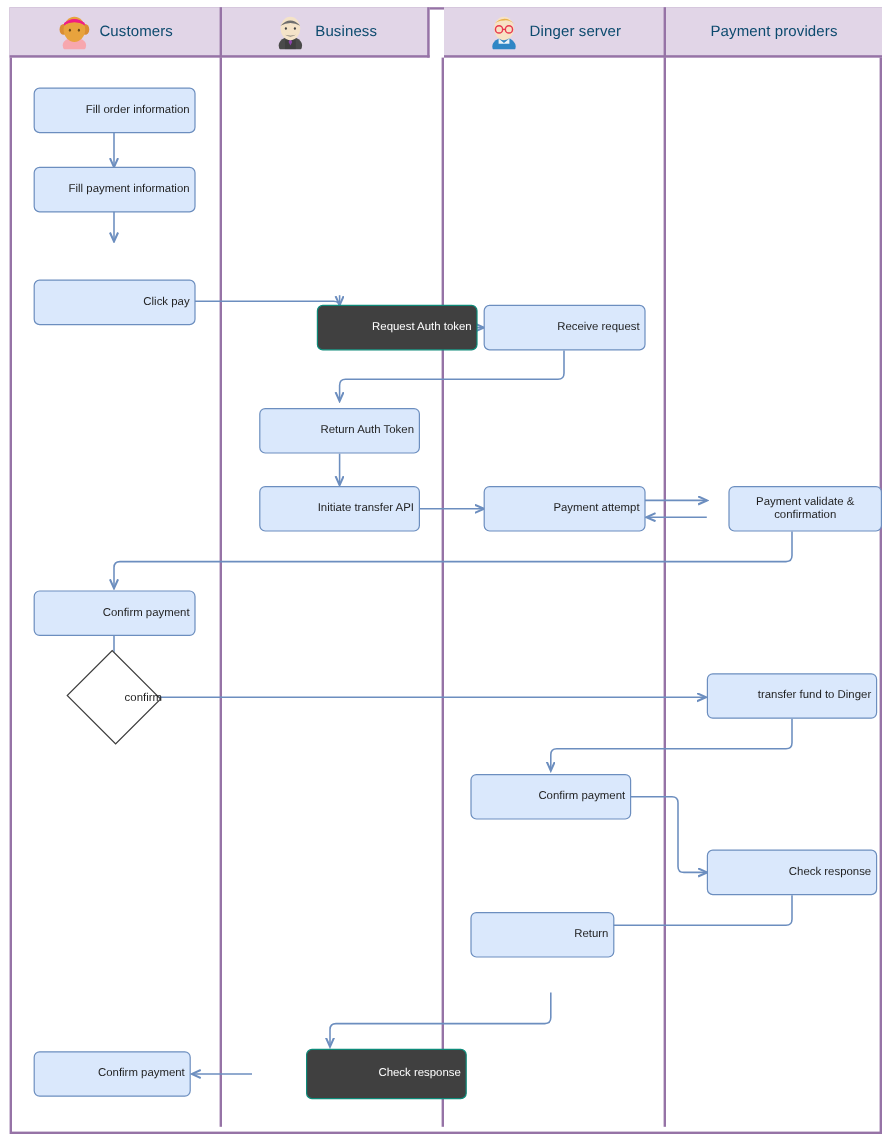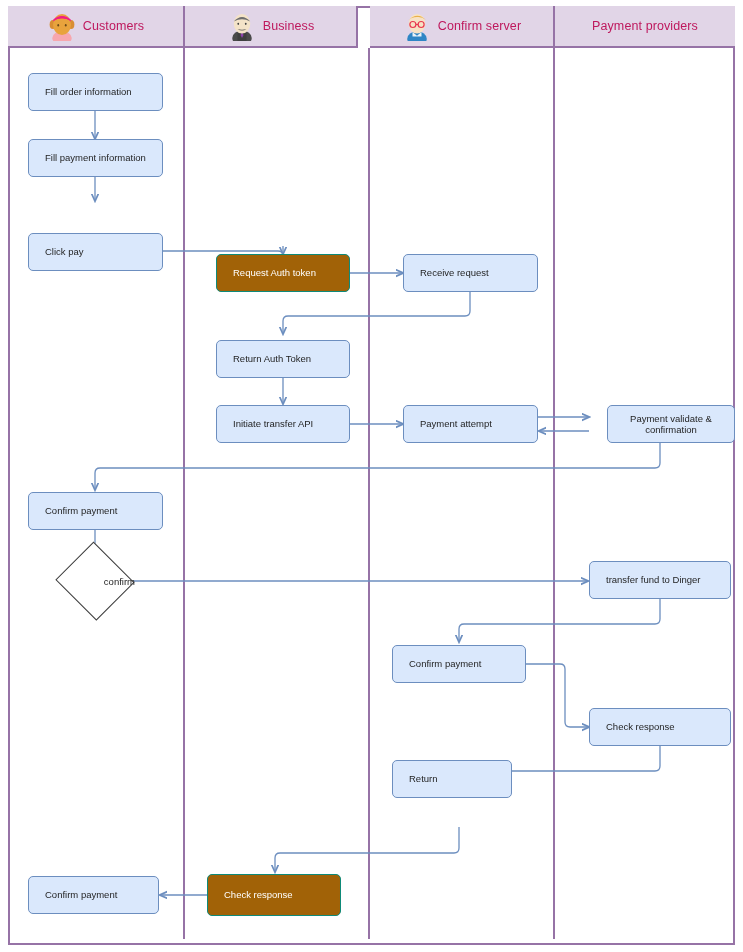--- a/index.html
+++ b/index.html
@@ -35,21 +35,21 @@
     background: #e1d5e7;
     border-right: 2px solid #9673a6;
     border-bottom: 2px solid #9673a6;
     display: flex;
     align-items: center;
     justify-content: center;
   }
   .lane-header.last { border-right: none; }
   .lane-header .title {
     font-size: 12.5px;
-    color: #be185d;
+    color: #0c4a6e;
     letter-spacing: .1px;
     white-space: nowrap;
   }
   .lane-divider {
     position: absolute;
     top: 48px;
     width: 2px;
     background: #9673a6;
   }
   .avatar {
@@ -62,32 +62,33 @@
 
   
   .node {
     position: absolute;
     box-sizing: border-box;
     background: #dae8fc;
     border: 1px solid #6c8ebf;
     border-radius: 5px;
     display: flex;
     align-items: center;
-    justify-content: flex-start;
+    justify-content: flex-end;
     text-align: center;
     font-size: 9.5px;
     color: #1f1f1f;
     line-height: 1.2;
-    padding: 2px 16px;
+    padding: 2px 4px;
     z-index: 3;
   }
   .node.accent {
-    background: #a16207;
+    background: #404040;
     border-color: #0e8a79;
     color: #ffffff;
+    margin-left: 48px;
   }
   .decision {
     position: absolute;
     box-sizing: border-box;
     display: flex;
     align-items: center;
     justify-content: flex-end;
     z-index: 3;
   }
   .decision .dshape {
@@ -156,21 +157,21 @@
   <div class="lane-header" style="left:370px; width:185px;">
     <svg class="avatar" viewBox="0 0 40 40">
       <ellipse cx="20" cy="37" rx="13" ry="10" fill="#2f86c5"></ellipse>
       <path d="M14 28 L20 33 L26 28 L26 34 L14 34 Z" fill="#eaf2f8"></path>
       <ellipse cx="20" cy="17" rx="11" ry="13" fill="#f7e2c4"></ellipse>
       <path d="M8 13 Q20 0 32 12 Q26 7 20 8 Q12 8 8 13 Z" fill="#e9b14a"></path>
       <circle cx="14.5" cy="18" r="4" fill="none" stroke="#e8384f" stroke-width="1.6"></circle>
       <circle cx="25.5" cy="18" r="4" fill="none" stroke="#e8384f" stroke-width="1.6"></circle>
       <line x1="18.5" y1="18" x2="21.5" y2="18" stroke="#e8384f" stroke-width="1.6"></line>
     </svg>
-    <span class="title">Confirm server</span>
+    <span class="title">Dinger server</span>
   </div>
 
   <div class="lane-header last" style="left:555px; width:180px;">
     <span class="title">Payment providers</span>
   </div>
 
   <div class="lane-divider" style="left:183px; height:891px;"></div>
   <div class="lane-divider" style="left:368px; height:891px;"></div>
   <div class="lane-divider" style="left:553px; height:891px;"></div>
 

